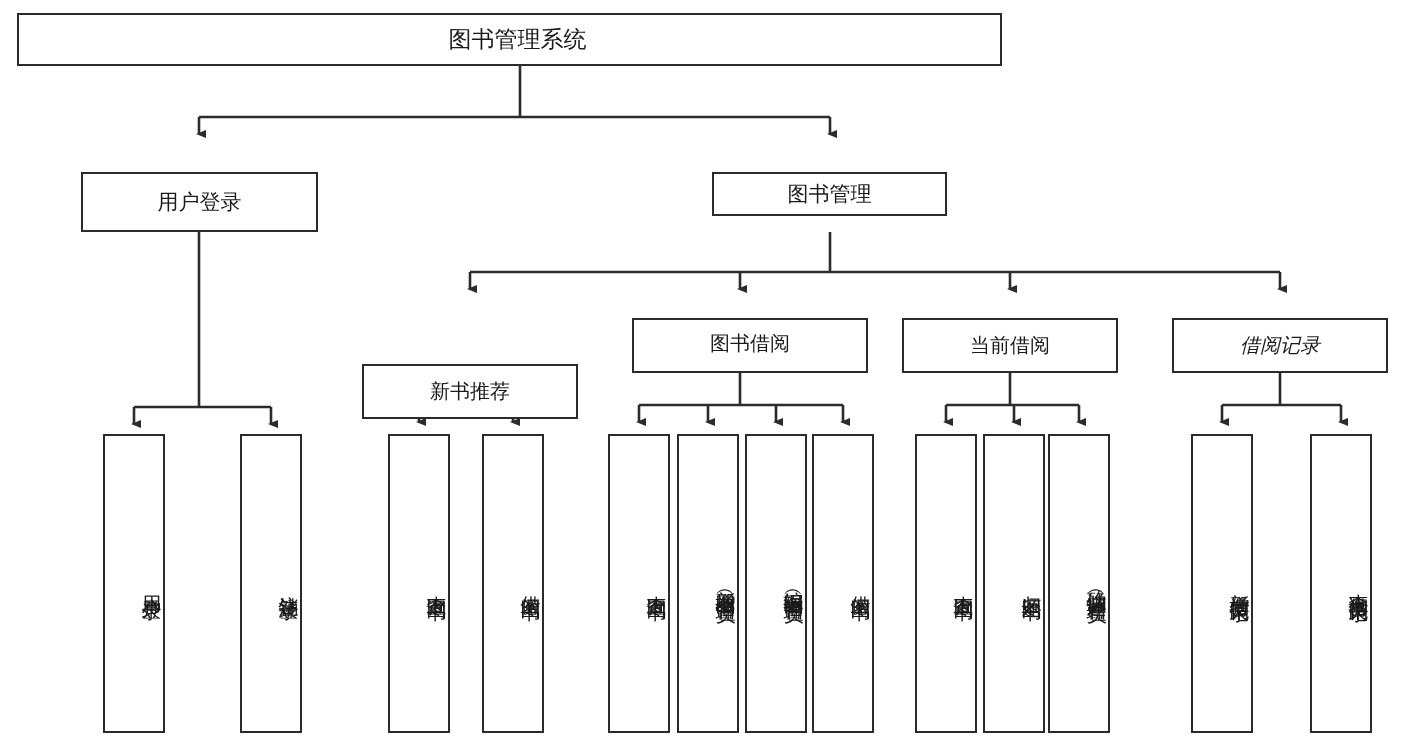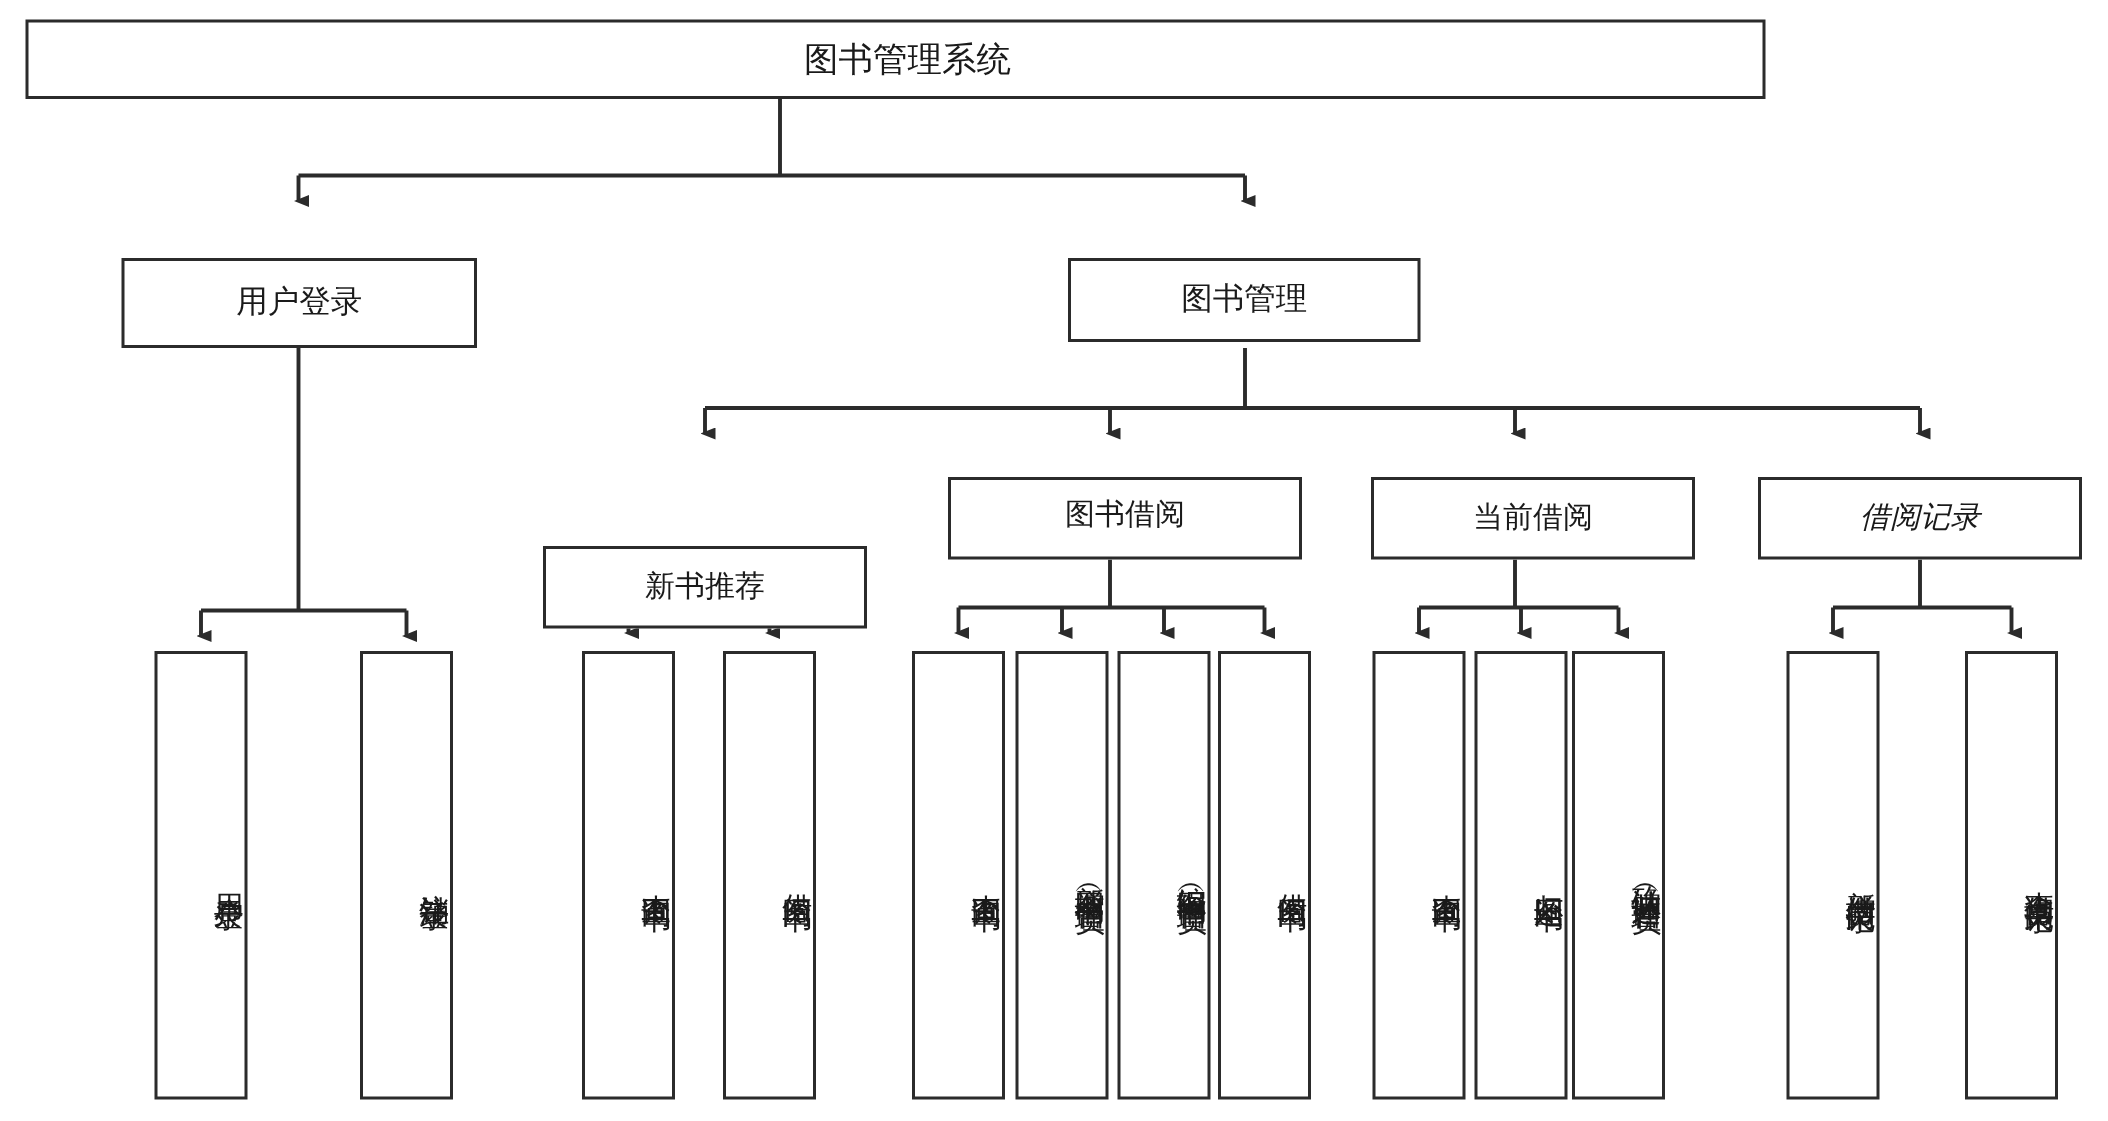--- a/index.html
+++ b/index.html
@@ -114,40 +114,40 @@
         <path d="M946,405 L946,422" marker-end="url(#arrow)"></path>
         <path d="M1014,405 L1014,422" marker-end="url(#arrow)"></path>
         <path d="M1079,405 L1079,422" marker-end="url(#arrow)"></path>
         <path d="M1280,373 L1280,405"></path>
         <path d="M1222,405 L1341,405"></path>
         <path d="M1222,405 L1222,422" marker-end="url(#arrow)"></path>
         <path d="M1341,405 L1341,422" marker-end="url(#arrow)"></path>
       </g>
   </svg>
 
-  <div class="node root" id="node-root" style="left: 17px; top: 13px; width: 1160px; height: 53px; padding-left: 16px;">
+  <div class="node root" id="node-root" style="left: 17px; top: 13px; width: 985px; height: 53px; padding-left: 16px;">
     <span class="label">图书管理系统</span>
   </div>
 
   <div id="level1-layer">
       <div class="node level1" style="left: 81px; top: 172px; width: 237px; height: 60px;">
         <span class="label">用户登录</span>
       </div>
-      <div class="node level1" style="left: 712px; top: 172px; width: 235px; height: 56px;">
+      <div class="node level1" style="left: 712px; top: 172px; width: 235px; height: 44px;">
         <span class="label">图书管理</span>
       </div>
     </div>
   <div id="level2-layer">
       <div class="node level2" style="left: 362px; top: 318px; width: 216px; height: 55px; margin-top: 46px;">
         <span class="label">新书推荐</span>
       </div>
       <div class="node level2" style="left: 632px; top: 318px; width: 236px; height: 55px; font-family: Liberation Mono, monospace;">
         <span class="label">图书借阅</span>
       </div>
-      <div class="node level2" style="left: 902px; top: 318px; width: 216px; height: 55px; margin-left: 12px;">
+      <div class="node level2" style="left: 902px; top: 318px; width: 216px; height: 55px;">
         <span class="label">当前借阅</span>
       </div>
       <div class="node level2" style="left: 1172px; top: 318px; width: 216px; height: 55px; font-style: italic;">
         <span class="label">借阅记录</span>
       </div>
     </div>
   <div id="leaf-layer">
       <div class="node leaf" style="left: 103px; top: 434px; width: 62px; height: 299px;">
         <span class="label">用户登录</span>
       </div>

